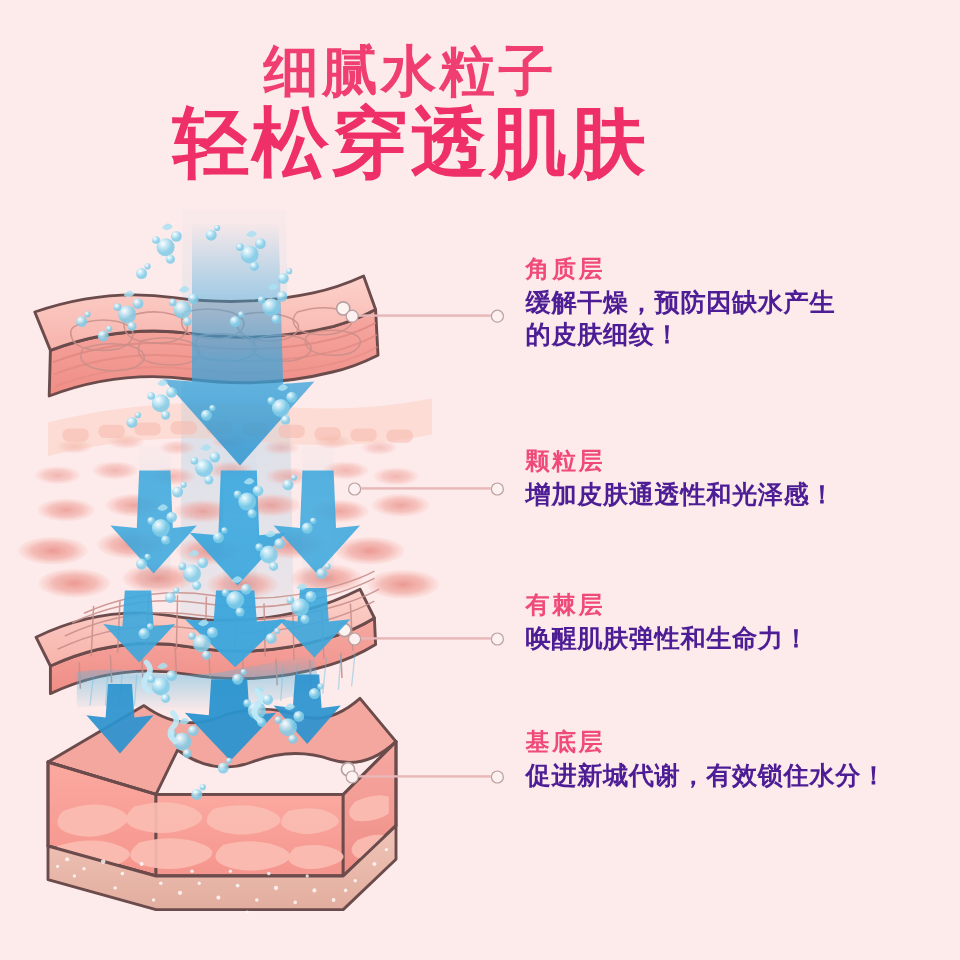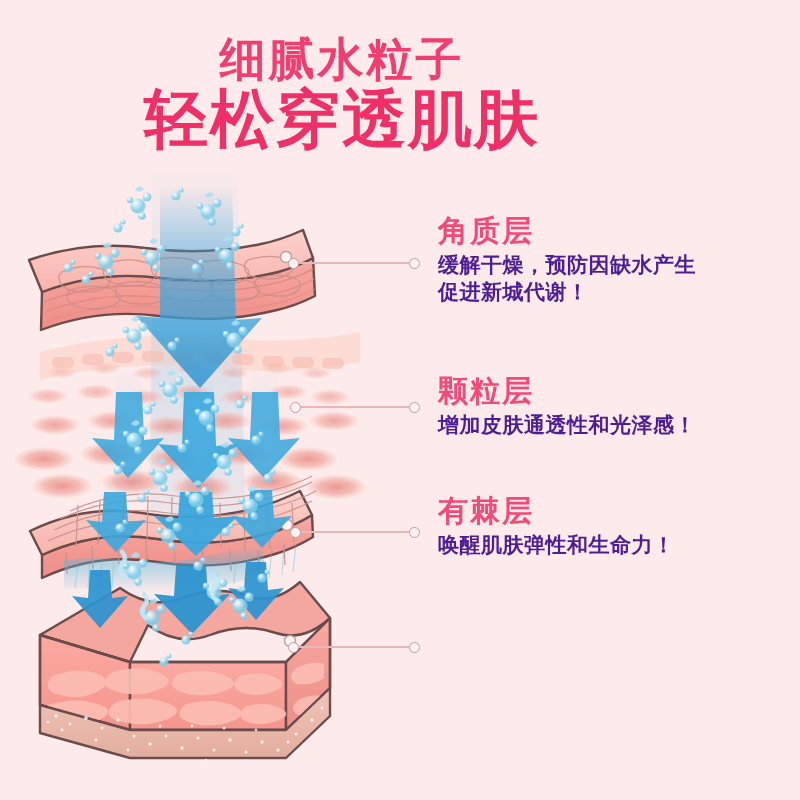--- a/index.html
+++ b/index.html
@@ -43,21 +43,21 @@
     font-family: Liberation Serif, serif;
   }
 
   
   .layer-text {
     position: absolute;
     left: 438px;
     width: 350px;
   }
   .layer-heading {
-    font-size: 30px;
+    font-size: 20px;
     font-weight: 700;
     color: #f04a78;
     letter-spacing: 2px;
     line-height: 1.15;
     white-space: nowrap;
   }
   .layer-desc {
     font-size: 21px;
     font-weight: 700;
     color: #4c1d95;
@@ -496,32 +496,38 @@
   <div class="connector cn-4">
     <span class="c-dot"></span>
     <span class="c-line"></span>
     <span class="c-dot"></span>
   </div>
 
   <div class="layer-text lt-1">
     <div class="layer-heading">角质层</div>
     <div class="layer-desc">
       <div>缓解干燥，预防因缺水产生</div>
-      <div>促进新城代谢！</div>
+      <div>的皮肤细纹！</div>
     </div>
   </div>
 
   <div class="layer-text lt-3">
     <div class="layer-heading">有棘层</div>
     <div class="layer-desc">
       <div>唤醒肌肤弹性和生命力！</div>
     </div>
   </div>
 
   <div class="layer-text lt-2">
     <div class="layer-heading">颗粒层</div>
     <div class="layer-desc">
       <div>增加皮肤通透性和光泽感！</div>
     </div>
   </div>
 
+  <div class="layer-text lt-4">
+    <div class="layer-heading">基底层</div>
+    <div class="layer-desc">
+      <div>促进新城代谢，有效锁住水分！</div>
+    </div>
+  </div>
 
 </div>
 
 </body></html>

